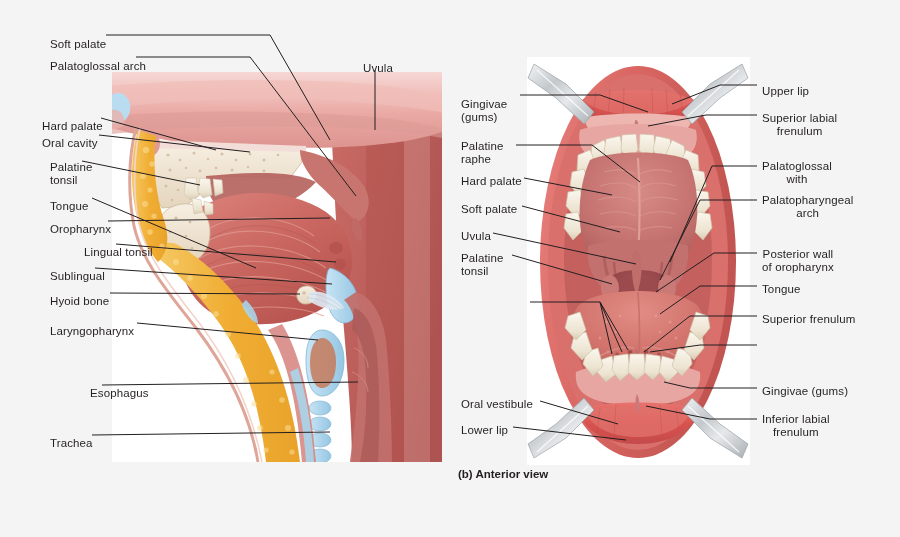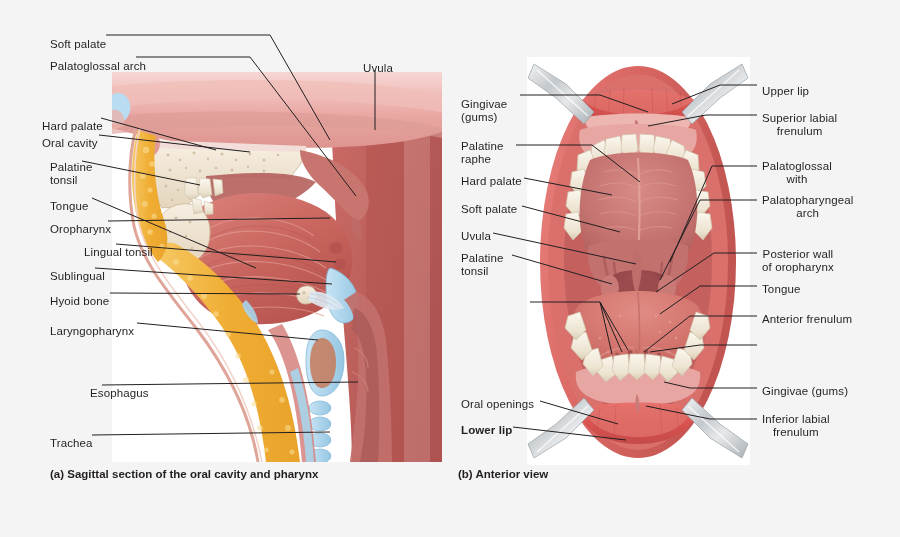--- a/index.html
+++ b/index.html
@@ -483,44 +483,43 @@
   <div class="label" style="left:50px;top:200px;">Tongue</div>
   <div class="label" style="left:50px;top:223px;">Oropharynx</div>
   <div class="label" style="left:50px;top:246px;padding-left:34px;">Lingual tonsil</div>
   <div class="label" style="left:50px;top:270px;">Sublingual</div>
   <div class="label" style="left:50px;top:295px;">Hyoid bone</div>
   <div class="label" style="left:50px;top:325px;">Laryngopharynx</div>
   <div class="label" style="left:50px;top:387px;padding-left:40px;">Esophagus</div>
   <div class="label" style="left:50px;top:437px;">Trachea</div>
   <div class="label" style="left:363px;top:62px;">Uvula</div>
 
-  <div class="caption" style="left:50px;top:468px;">(a) Sagittal section of the oral cavity and pharynx</div>
 
   <div class="label" style="left:461px;top:98px;">Gingivae
 (gums)</div>
   <div class="label" style="left:461px;top:140px;">Palatine
 raphe</div>
   <div class="label" style="left:461px;top:175px;">Hard palate</div>
   <div class="label" style="left:461px;top:203px;">Soft palate</div>
   <div class="label" style="left:461px;top:230px;">Uvula</div>
   <div class="label" style="left:461px;top:252px;">Palatine
 tonsil</div>
-  <div class="label" style="left:461px;top:398px;">Oral openings</div>
-  <div class="label" style="left:461px;top:424px;font-weight:bold;">Lower lip</div>
+  <div class="label" style="left:461px;top:398px;">Oral vestibule</div>
+  <div class="label" style="left:461px;top:424px;">Lower lip</div>
 
   <div class="label right-al" style="left:762px;top:85px;">Upper lip</div>
   <div class="label right-al" style="left:762px;top:112px;">Superior labial
 frenulum</div>
   <div class="label right-al" style="left:762px;top:160px;">Palatoglossal
 with</div>
   <div class="label right-al" style="left:762px;top:194px;">Palatopharyngeal
 arch</div>
   <div class="label right-al" style="left:762px;top:248px;">Posterior wall
 of oropharynx</div>
   <div class="label right-al" style="left:762px;top:283px;">Tongue</div>
-  <div class="label right-al" style="left:762px;top:313px;">Anterior frenulum</div>
+  <div class="label right-al" style="left:762px;top:313px;">Superior frenulum</div>
   <div class="label right-al" style="left:762px;top:385px;">Gingivae (gums)</div>
   <div class="label right-al" style="left:762px;top:413px;">Inferior labial
 frenulum</div>
 
   <div class="caption" style="left:458px;top:468px;">(b) Anterior view</div>
 
 </div>
 
 </body></html>

